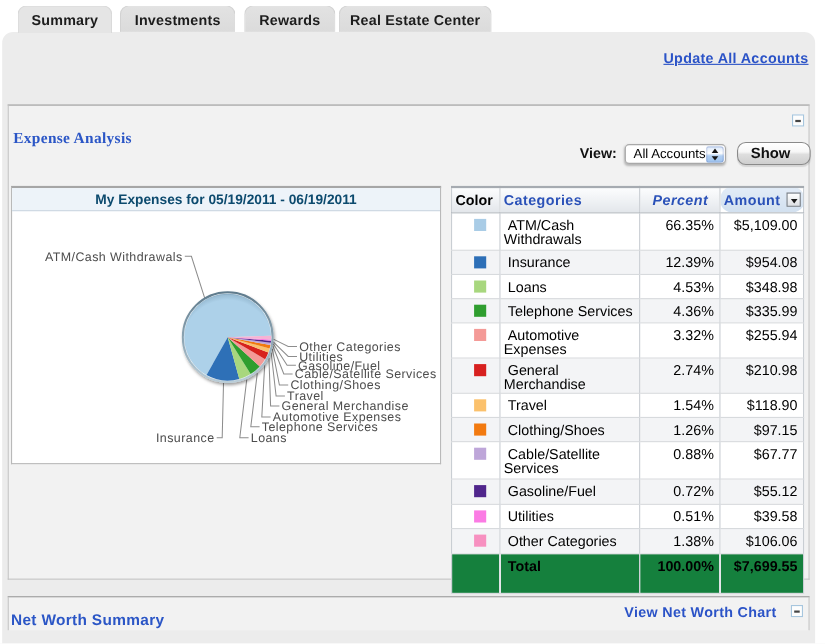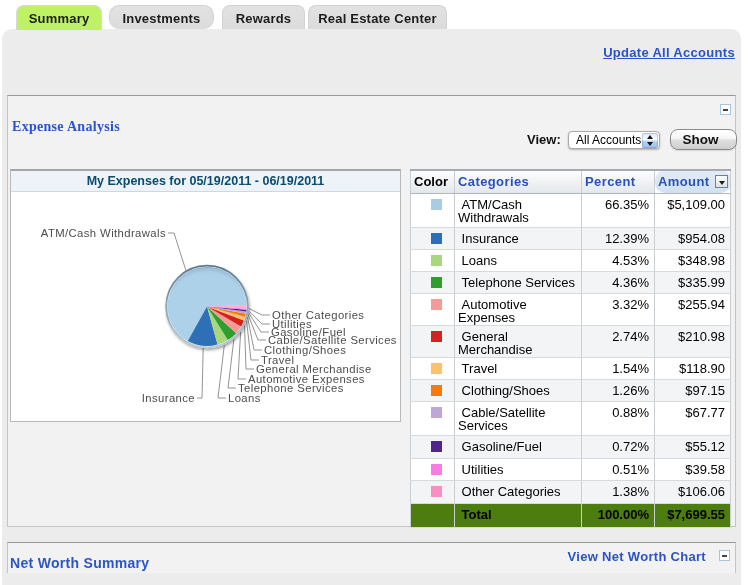--- a/index.html
+++ b/index.html
@@ -6,23 +6,23 @@
 html,body { width:750px; height:585px; background:#fff; font-family:"Liberation Sans", sans-serif; overflow:hidden; }
 #stage { position:relative; width:750px; height:585px; }
 .abs { position:absolute; }
 
 
 #content { left:2px; top:29px; width:739px; height:556px; background:#ececec; border-radius:10px 10px 0 0; }
 
 
 .tab { position:absolute; top:5px; height:25px; border-radius:8px 8px 0 0; font-size:13px; font-weight:bold; color:#1c1c1c; text-align:center; line-height:26px; letter-spacing:0.2px; }
 .tab.off { background:linear-gradient(#e2e2e2,#dbdbdb); border:1px solid #d2d2d2; border-bottom:none; height:24px; }
-.tab.on { background:#bef264; border:1px solid #d8d8d8; border-bottom:none; z-index:3; }
+.tab.on { background:#e5e5e5; border:1px solid #d8d8d8; border-bottom:none; z-index:3; }
 #tab1 { left:16px; width:86px; }
-#tab2 { left:109px; width:105px;border-radius:10px; }
+#tab2 { left:109px; width:105px; }
 #tab3 { left:222px; width:83px; }
 #tab4 { left:308px; width:139px; }
 
 #updlink { top:45px; right:15px; white-space:nowrap; font-size:13px; font-weight:bold; color:#2b53c7; letter-spacing:0.3px;text-decoration:underline; }
 
 
 .panel { position:absolute; left:7px; width:729px; background:#f2f2f2; border:1px solid #c4c4c4; border-top:1px solid #999; }
 #panel1 { top:95px; height:432px; }
 #panel2 { top:542px; height:31px; border-bottom:none; }
 .ptitle { position:absolute; font-size:14px; font-weight:bold; color:#2b56c6; letter-spacing:0.3px; }
@@ -53,21 +53,21 @@
 #tbl td.sw { padding-top:5px; }
 #tbl td.sw i { display:block; width:11px; height:11px; margin-left:17px; }
 #tbl td.num { text-align:right; padding-right:5px; }
 #tbl td.cat { padding-left:3px; }
 #tbl tr.h1 td { height:22px; }
 #tbl tr.h2 td { height:34px; }
 #tbl tr.h2a td { height:32px; }
 #tbl tr.h2 td, #tbl tr.h2a td { line-height:13px; }
 #tbl tr.g td { height:23px; }
 #tbl tr.alt td { background:#f3f4f6; }
-#tbl tr.tot td { height:24px; background:#4d7c0f; font-weight:bold; border-top:1px solid #b2b8be;margin-top:29px; }
+#tbl tr.tot td { height:36px; background:#15803d; font-weight:bold; border-top:1px solid #b2b8be;margin-top:29px; }
 #sorticon { position:absolute; right:2px; top:4px; width:13px; height:13px; border:1px solid #777f88; background:linear-gradient(#fff,#dde0e4); }
 #sorticon:after { content:""; position:absolute; left:2.5px; top:4.5px; border:3px solid transparent; border-top:4px solid #1a1a1a; border-bottom:none; }
 </style>
 </head>
 <body>
 <div id="stage">
   <div id="content" class="abs"></div>
   <div id="tab1" class="tab on">Summary</div>
   <div id="tab2" class="tab off">Investments</div>
   <div id="tab3" class="tab off">Rewards</div>
@@ -150,21 +150,21 @@
     <colgroup>
         <col class="c1">
         <col class="c2">
         <col class="c3">
         <col class="c4">
       </colgroup>
     <tbody>
         <tr>
           <th>Color</th>
           <th class="blue">Categories</th>
-          <th class="blue" style="text-align:left;padding-right:2px;">Percent</th>
+          <th class="blue" style="text-align:center;padding-right:2px;font-style:italic;">Percent</th>
           <th class="blue amt">Amount<span id="sorticon"></span></th>
         </tr>
     <tr class="h2">
           <td class="sw">
             <i style="background:#a9cce6"></i>
           </td>
           <td class="cat">&nbsp;ATM/Cash Withdrawals</td>
           <td class="num">66.35%</td>
           <td class="num">$5,109.00</td>
         </tr>

